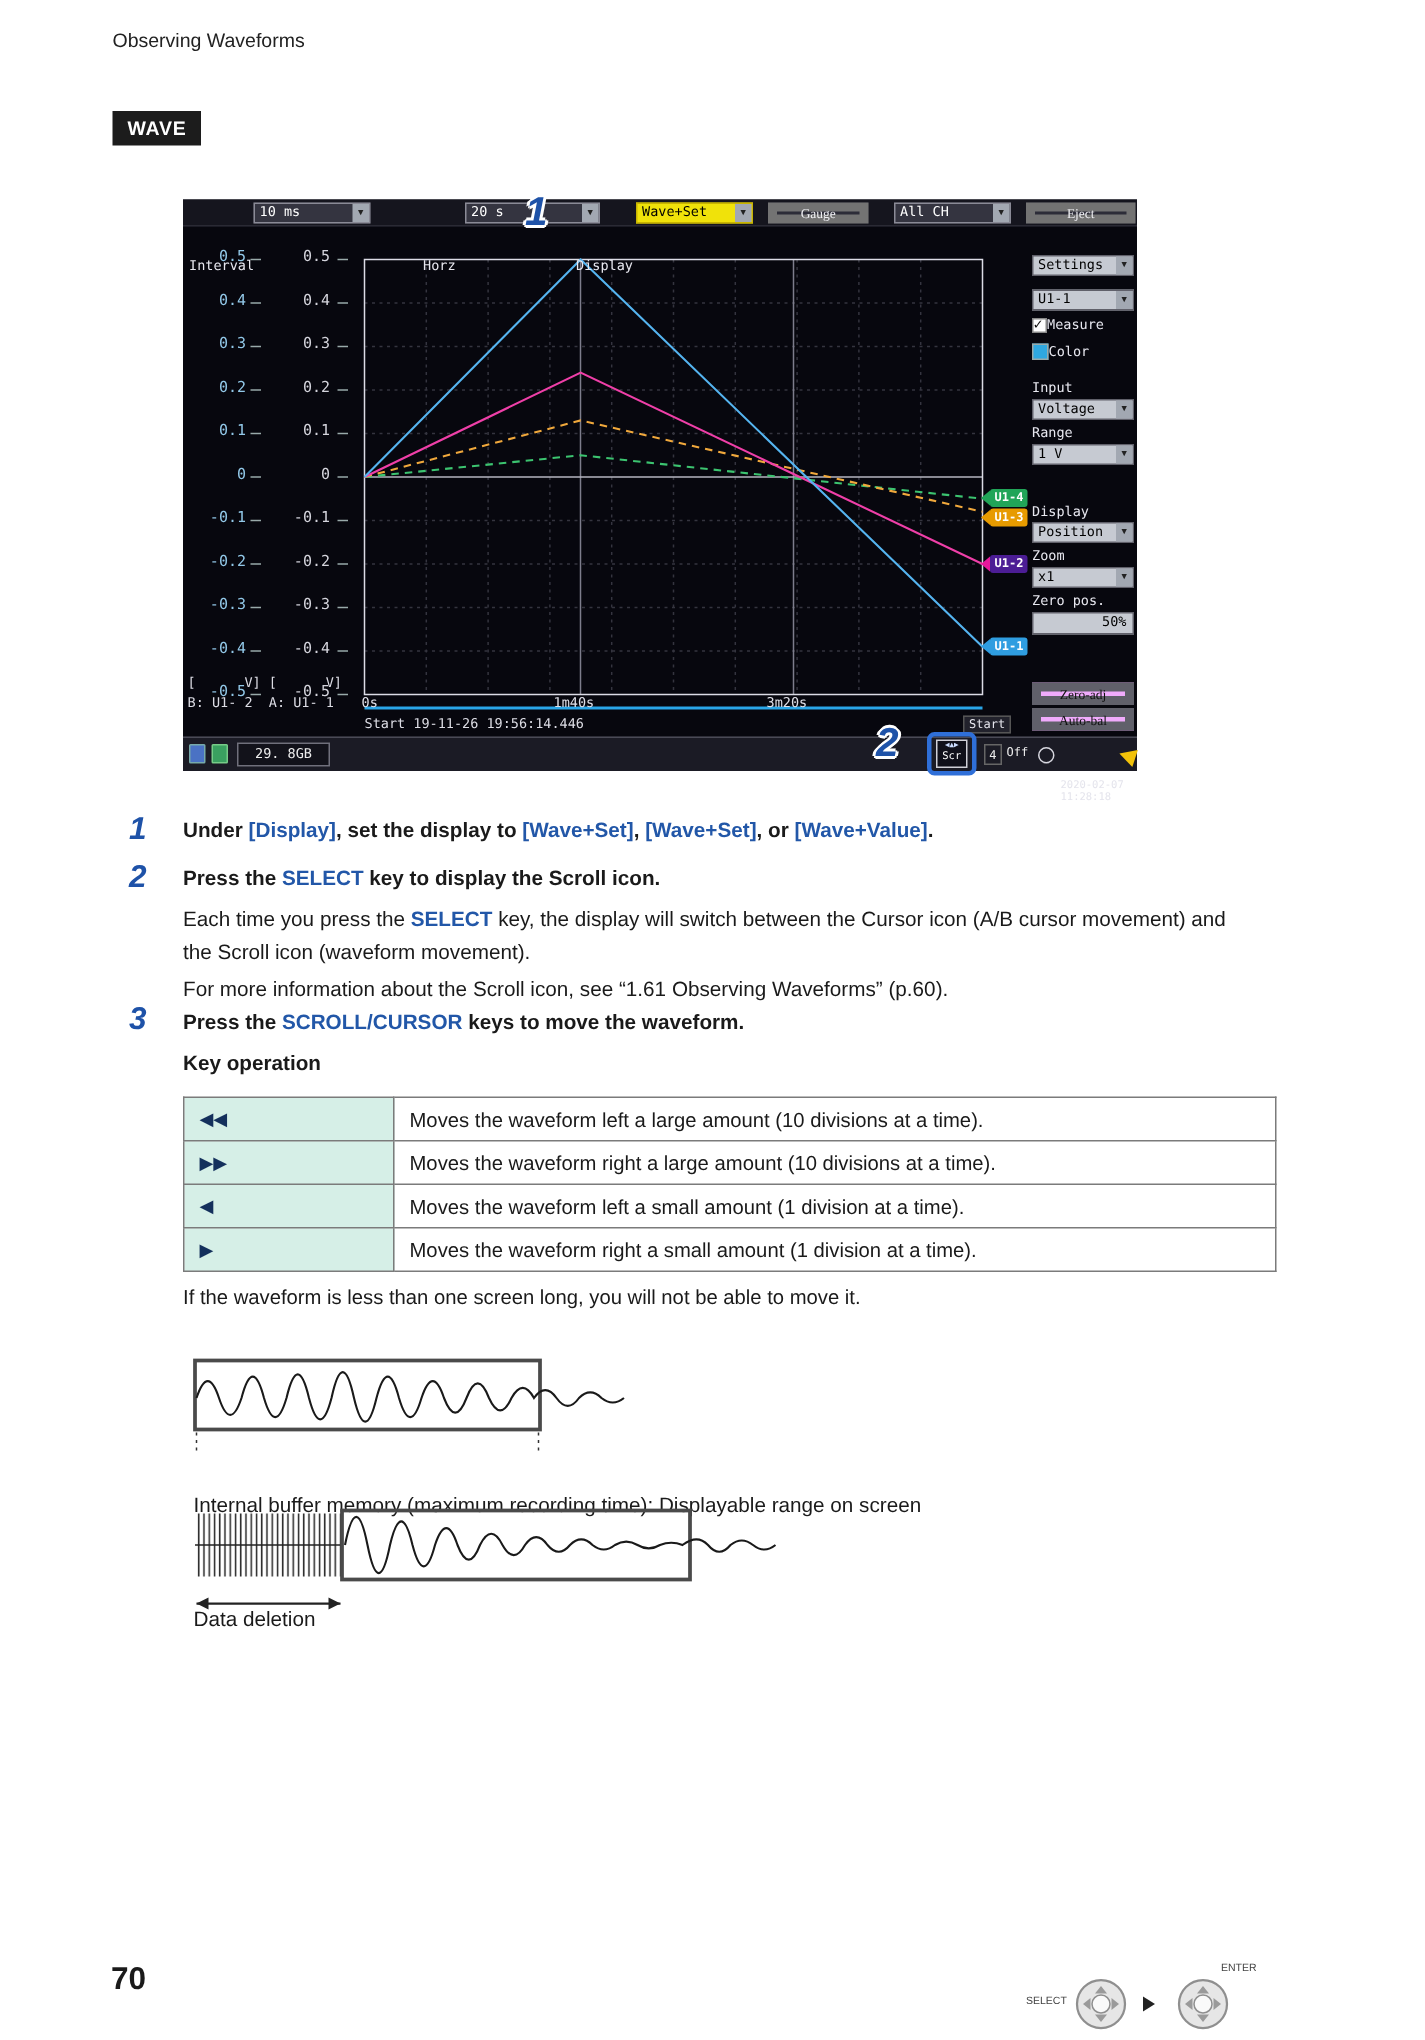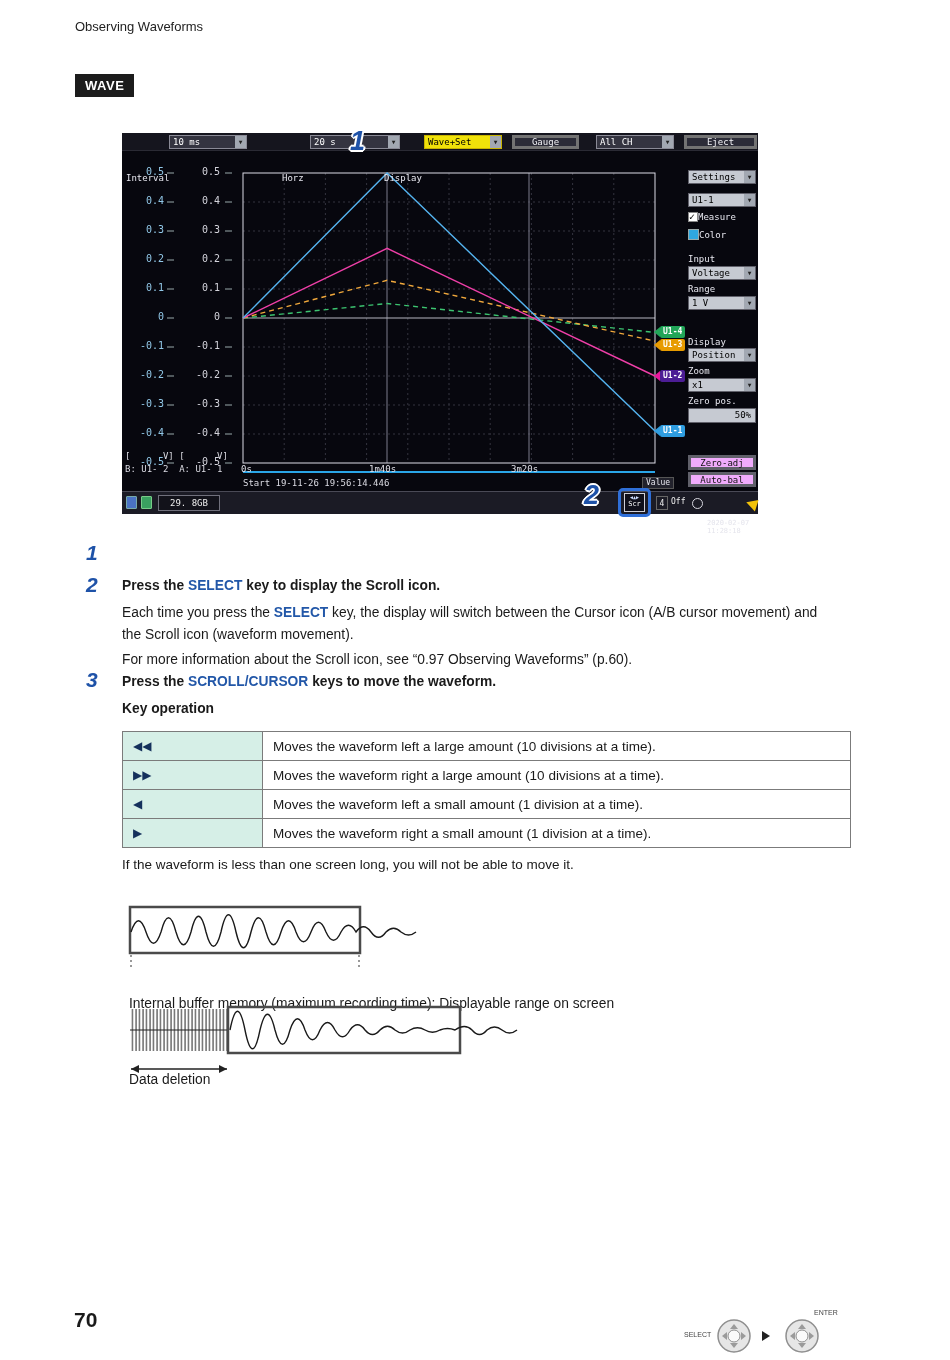--- a/index.html
+++ b/index.html
@@ -17,22 +17,22 @@
   .tb { position:absolute; left:0; top:0; right:0; height:18px; background:#15151e;
         border-bottom:1px solid #2a2a34; }
   .tlabel { position:absolute; top:4px; color:#e8e8f0; font-size:9px; white-space:nowrap; z-index:2;margin-top:36px;}
   .dd { position:absolute; height:14px; display:flex; align-items:stretch; background:#343440;
         border:1px solid #8a8a96; color:#fff; font-size:9px; z-index:2; }
   .dd .val { flex:1; padding:0 3px; line-height:12px; white-space:nowrap; overflow:hidden; }
   .dd .arr { width:11px; background:#a2a8b2; color:#222; text-align:center; }
   .dd .arr::after { content:"▼"; font-size:6px; line-height:12px; }
   .dd.yellow { background:#f0e20a; color:#000; border-color:#c8b400; }
   .dd.light { background:#c6cad2; color:#000; border-color:#60606a; }
-  .btn { position:absolute; background:#2c2c38; border:3px solid #737373; color:#f0f0f4;
-         font-size:9px; display:flex; align-items:center; justify-content:center; z-index:2; }
+  .btn { position:absolute; background:#2c2c38; border:6px solid #737373; color:#f0f0f4;
+         font-size:9px; display:flex; align-items:center; justify-content:center; z-index:2;font-family:Liberation Serif, serif; }
   .btn.light { background:#f0abfc; color:#111; border-color:#60606a; }
   .ylab { position:absolute; font-size:10px; text-align:right; width:38px; z-index:2; }
   .y1 { left:4px; color:#92c8e8; }
   .y2 { left:60px; color:#d4d4dc; }
   #plotsvg { position:absolute; left:0; top:0; z-index:1; }
   .xlab { position:absolute; top:331px; color:#e0e0e8; font-size:9px; z-index:2; }
   .ch-marker { position:absolute; left:532px; display:flex; align-items:center; height:12px; z-index:3; }
   .ch-marker .tri { width:0; height:0; border-top:5px solid transparent; border-bottom:5px solid transparent;
                     border-right:6px solid #888; }
   .ch-marker .mlbl { height:12px; line-height:12px; padding:0 3px; border-radius:2px; color:#fff;
@@ -231,21 +231,21 @@
     </div>
     <span class="slabel" style="top:233px">Zoom</span>
     <div class="dd light" style="left:566px;top:245px;width:68px">
       <span class="val">x1</span>
       <span class="arr"></span>
     </div>
     <span class="slabel" style="top:263px">Zero pos.</span>
     <div class="vbox" style="left:566px;top:275px;width:68px;height:15px">50%</div>
     <div class="btn light" style="left:566px;top:322px;width:68px;height:15px">Zero-adj</div>
     <div class="btn light" style="left:566px;top:339px;width:68px;height:15px">Auto-bal</div>
-    <div class="follow">Value</div>
+    <div class="follow">Start</div>
 
     <div class="footer-line" style="left:3px;top:318px">[      V] [      V]</div>
     <div class="footer-line" style="left:3px;top:331px">B: U1- 2  A: U1- 1</div>
     <div class="footer-line" style="left:121px;top:345px">Start 19-11-26 19:56:14.446</div>
 
     <div class="status">
       <span class="sdicon"></span>
       <span class="usbicon"></span>
       <span class="stor">29. 8GB</span>
       <div class="scrbox">
@@ -283,29 +283,32 @@
       <div class="ylab y2" style="top: 236px;">-0.2</div>
       <div class="ylab y1" style="top: 265px;">-0.3</div>
       <div class="ylab y2" style="top: 265px;">-0.3</div>
       <div class="ylab y1" style="top: 294px;">-0.4</div>
       <div class="ylab y2" style="top: 294px;">-0.4</div>
       <div class="ylab y1" style="top: 323px;">-0.5</div>
       <div class="ylab y2" style="top: 323px;">-0.5</div>
     </div>
 
   <div class="stepnum" style="left:86px;top:541px">1</div>
+  <div class="shead" style="left:122px;top:546px">
+    <span>Under </span><span class="blue">[Display]</span><span>, set the display to </span><span class="blue">[Wave+Set]</span><span>, </span><span class="blue">[Wave+Set]</span><span>, or </span><span class="blue">[Wave+Value]</span><span>.</span>
+  </div>
 
   <div class="stepnum" style="left:86px;top:573px">2</div>
   <div class="shead" style="left:122px;top:578px">
     <span>Press the </span><span class="blue">SELECT</span><span> key to display the Scroll icon.</span>
   </div>
   <div class="sbody" style="left:122px;top:602px;width:718px">
     <span>Each time you press the </span><span class="blue" style="font-weight:bold">SELECT</span><span> key, the display will switch between the Cursor icon (A/B cursor movement) and the Scroll icon (waveform movement).</span>
   </div>
-  <div class="sbody" style="left:122px;top:649px;width:718px">For more information about the Scroll icon, see “0.97 Observing Waveforms” (p.60).</div>
+  <div class="sbody" style="left:122px;top:649px;width:718px">For more information about the Scroll icon, see “1.61 Observing Waveforms” (p.60).</div>
 
   <div class="stepnum" style="left:86px;top:668px">3</div>
   <div class="shead" style="left:122px;top:674px">
     <span>Press the </span><span class="blue">SCROLL/CURSOR</span><span> keys to move the waveform.</span>
   </div>
   <div class="shead" style="left:122px;top:701px">Key operation</div>
 
   <table class="ktable">
     <tbody>
         <tr>

